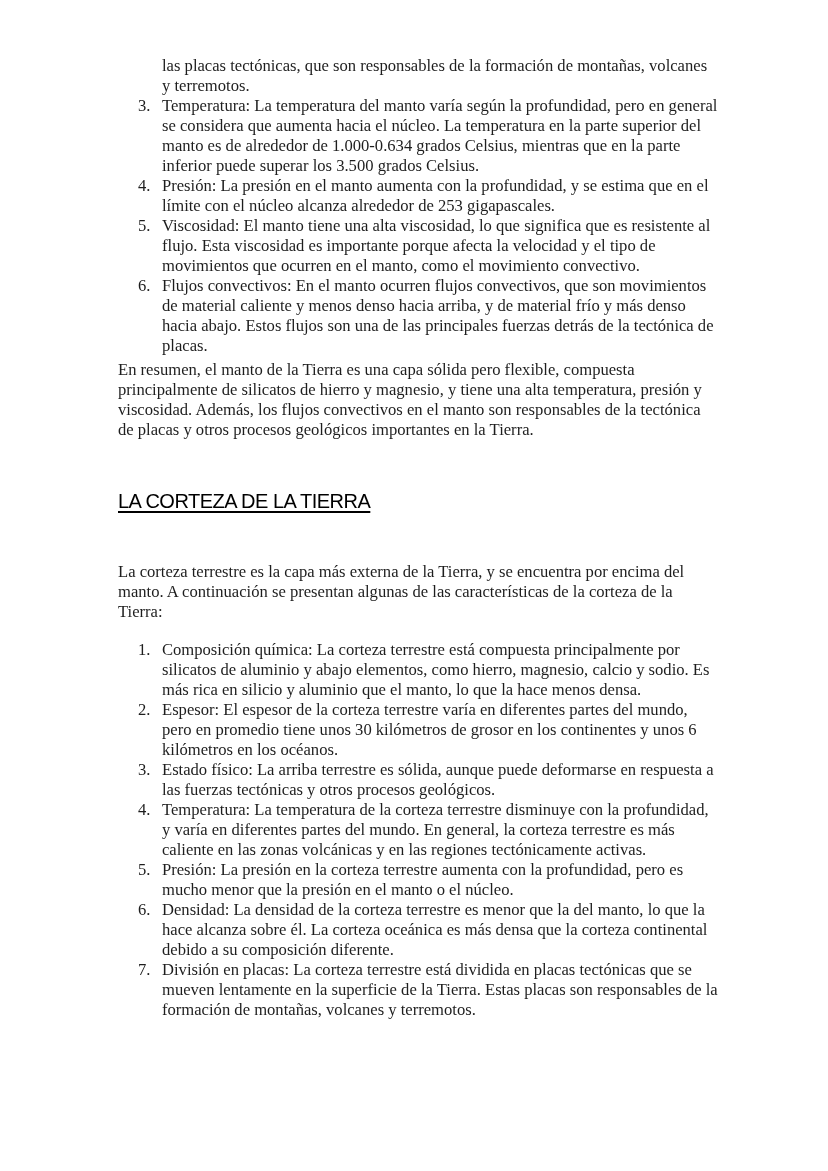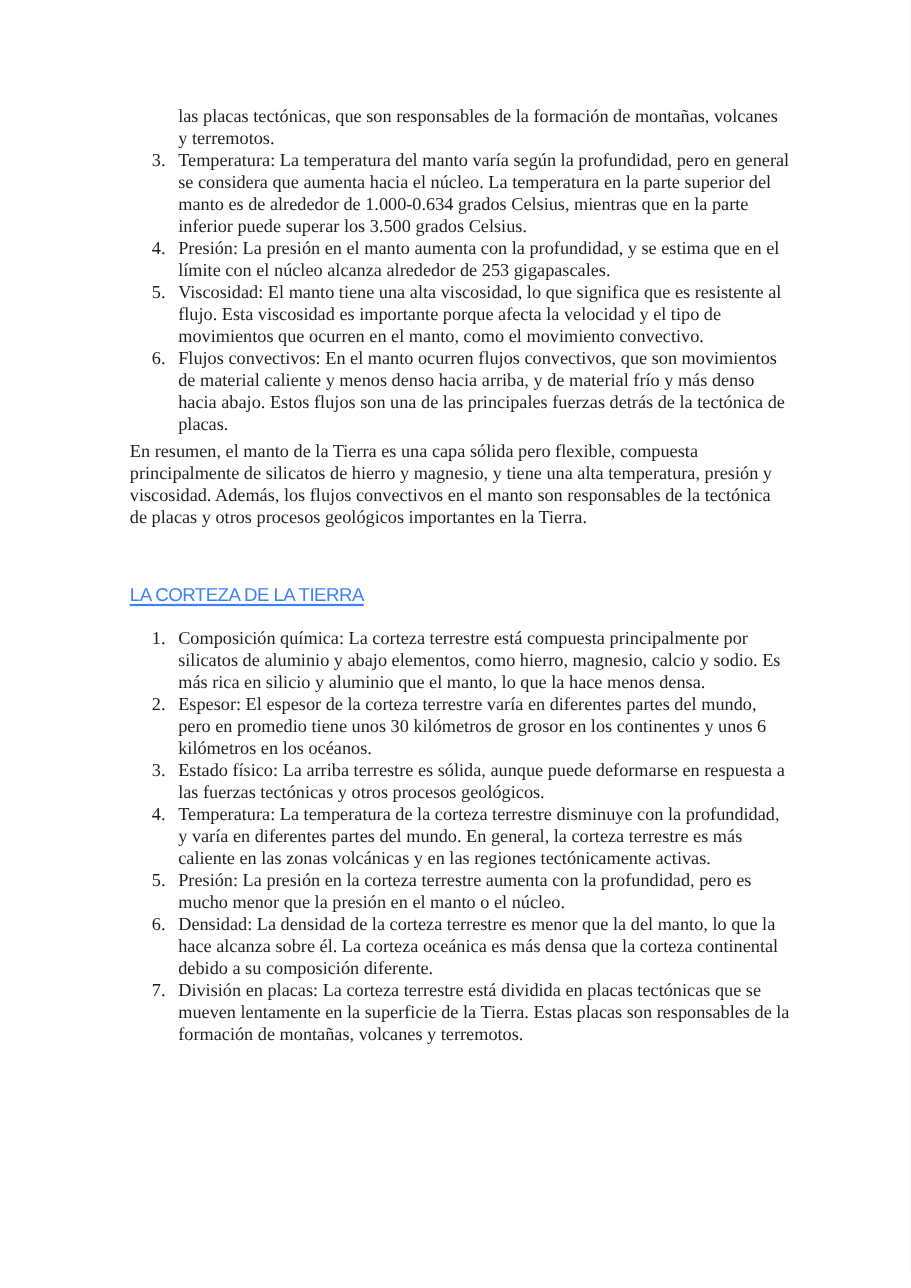--- a/index.html
+++ b/index.html
@@ -9,36 +9,36 @@
     height: 1171px;
     margin: 0 auto;
     background: #ffffff;
     overflow: hidden;
     font-family: "Liberation Serif", "DejaVu Serif", serif;
     font-size: 16.6px;
     line-height: 20px;
     color: #1e1e1e;
     text-align: left;
   }
-  .content { padding: 96px 110px 0 118px; }
+  .content { padding: 56px 110px 0 118px; }
   .para { margin: 0; }
   .frag { margin: 0 0 0 44px; }
   .num-list { margin: 0; }
   .li { display: flex; align-items: flex-start; }
   .li .num { flex: 0 0 24px; margin-left: 20px; }
   .li .txt { flex: 1 1 auto; }
   .summary { margin-top: 4px; }
   .heading {
     margin: 50px 0 0 0;
     font-family: "Liberation Sans", "DejaVu Sans", sans-serif;
-    font-size: 17px;
+    font-size: 20px;
     letter-spacing: -0.5px;
     line-height: 22px;
     font-weight: 400;
-    color: #3b82f6;
+    color: #000000;
     text-decoration: underline;
     text-decoration-thickness: 1.5px;
     text-underline-offset: 3px;
   }
   .intro { margin-top: 50px; }
   .crust-list { margin-top: 18px; }
 </style>
 </head>
 <body>
 
@@ -63,20 +63,21 @@
       <div class="li">
         <span class="num">6.</span>
         <span class="txt">Flujos convectivos: En el manto ocurren flujos convectivos, que son movimientos de material caliente y menos denso hacia arriba, y de material frío y más denso hacia abajo. Estos flujos son una de las principales fuerzas detrás de la tectónica de placas.</span>
       </div>
     </div>
 
     <p class="para summary">En resumen, el manto de la Tierra es una capa sólida pero flexible, compuesta principalmente de silicatos de hierro y magnesio, y tiene una alta temperatura, presión y viscosidad. Además, los flujos convectivos en el manto son responsables de la tectónica de placas y otros procesos geológicos importantes en la Tierra.</p>
 
     <h2 class="heading">LA CORTEZA DE LA TIERRA</h2>
 
+    <p class="para intro">La corteza terrestre es la capa más externa de la Tierra, y se encuentra por encima del manto. A continuación se presentan algunas de las características de la corteza de la Tierra:</p>
 
     <div class="num-list crust-list">
       <div class="li">
         <span class="num">1.</span>
         <span class="txt">Composición química: La corteza terrestre está compuesta principalmente por silicatos de aluminio y abajo elementos, como hierro, magnesio, calcio y sodio. Es más rica en silicio y aluminio que el manto, lo que la hace menos densa.</span>
       </div>
       <div class="li">
         <span class="num">2.</span>
         <span class="txt">Espesor: El espesor de la corteza terrestre varía en diferentes partes del mundo, pero en promedio tiene unos 30 kilómetros de grosor en los continentes y unos 6 kilómetros en los océanos.</span>
       </div>

